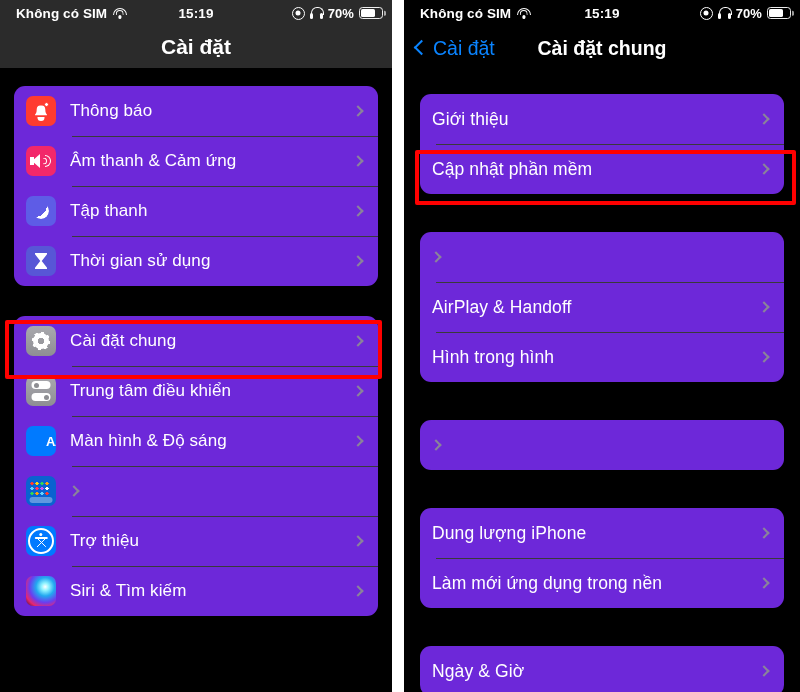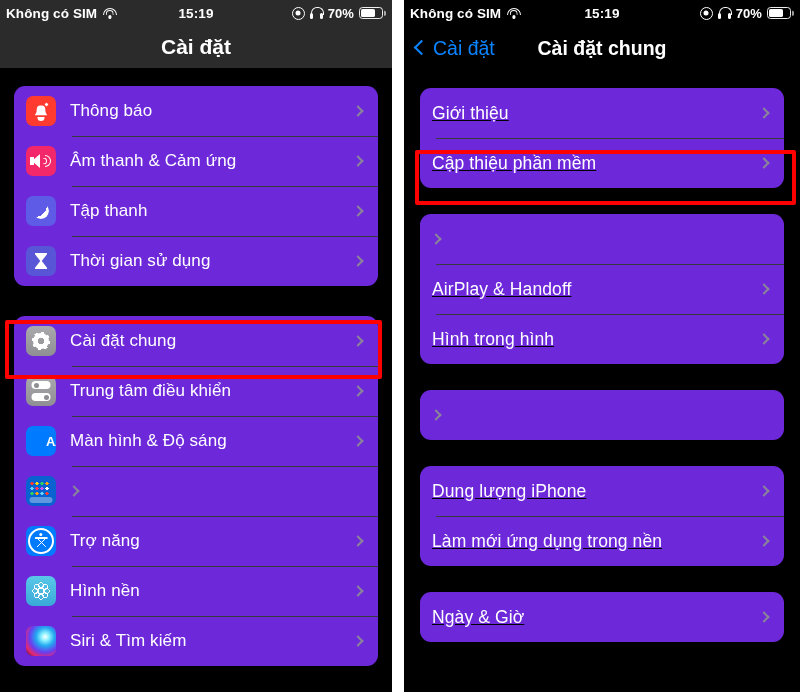--- a/index.html
+++ b/index.html
@@ -19,21 +19,21 @@
 
   
   .statusbar {
     position: relative; height: 26px; width: 100%;
     display: flex; align-items: center;
     color: #ffffff; font-size: 13.5px; font-weight: 600;
     letter-spacing: 0.1px;
   }
   .statusbar.grayish { background: #2b2b2b; }
   .statusbar.blackish { background: #000000; }
-  .sb-left  { position: absolute; left: 6px; display: flex; align-items: center; gap: 5px; }
+  .sb-left  { position: absolute; left: 16px; display: flex; align-items: center; gap: 5px; }
   .sb-mid   { position: absolute; left: 0; right: 0; text-align: center; font-size: 13.5px; font-weight: 700; }
   .sb-right { position: absolute; right: 9px; display: flex; align-items: center; gap: 5px; }
   .sb-pct { font-size: 13px; font-weight: 700; }
 
   .wifi-ico { display:inline-block; width: 15px; height: 12px; position: relative; }
   .wifi-ico i {
     position: absolute; left: 50%; transform: translateX(-50%);
     border: 1.6px solid #fff; border-bottom: none;
     border-radius: 50% 50% 0 0 / 100% 100% 0 0;
   }
@@ -78,21 +78,21 @@
     position: absolute; left: 0; right: 0; text-align: center;
     color: #fff; font-size: 19.5px; font-weight: 700; pointer-events: none;
   }
 
   
   .scroll { position: relative; }
   .group {
     background: #6d28d9; border-radius: 11px; overflow: hidden;
     margin: 0 14px;
   }
-  .group.gr-right { margin: 0 16px; text-decoration: underline; }
+  .group.gr-right { margin: 6px 16px; }
   .row {
     display: flex; align-items: center; position: relative;
     padding: 0 12px 0 12px; height: 50px;
   }
   .row + .row::before {
     content: ""; position: absolute; top: 0; height: 1px; background: #3a3a3c;
   }
   .row-icon + .row-label { }
   .left-list .row + .row::before { left: 58px; right: 0; }
   .right-list .row + .row::before { left: 16px; right: 0; }
@@ -342,26 +342,21 @@
           <span class="chev"></span>
         </div>
         <div class="row">
           <span class="row-icon ic-home"></span>
           <span class="chev"></span>
         </div>
         <div class="row">
           <span class="row-icon ic-access">
               <i></i>
             </span>
-          <span class="row-label">Trợ năng</span>
-          <span class="chev"></span>
-        </div>
-        <div class="row">
-          <span class="row-icon ic-wall"></span>
-          <span class="row-label">Hình nền</span>
+          <span class="row-label">Trợ thiệu</span>
           <span class="chev"></span>
         </div>
         <div class="row">
           <span class="row-icon ic-siri"></span>
           <span class="row-label">Siri &amp; Tìm kiếm</span>
           <span class="chev"></span>
         </div>
       </div>
     </div>
 
@@ -402,21 +397,21 @@
 
     <div class="scroll right-list">
       <div class="spacer-sm"></div>
 
       <div class="group gr-right">
         <div class="row">
           <span class="row-label">Giới thiệu</span>
           <span class="chev"></span>
         </div>
         <div class="row">
-          <span class="row-label">Cập thiệu phần mềm</span>
+          <span class="row-label">Cập nhật phần mềm</span>
           <span class="chev"></span>
         </div>
       </div>
 
       <div class="spacer-md"></div>
 
       <div class="group gr-right">
         <div class="row">
           <span class="chev"></span>
         </div>

